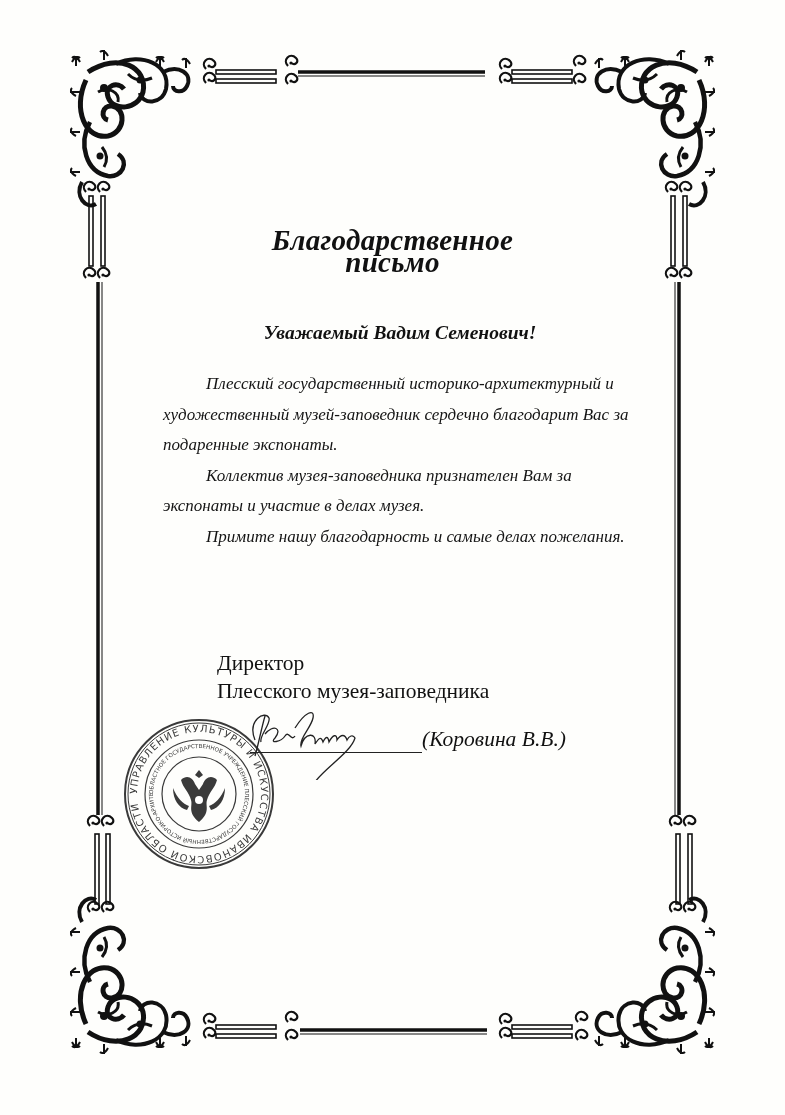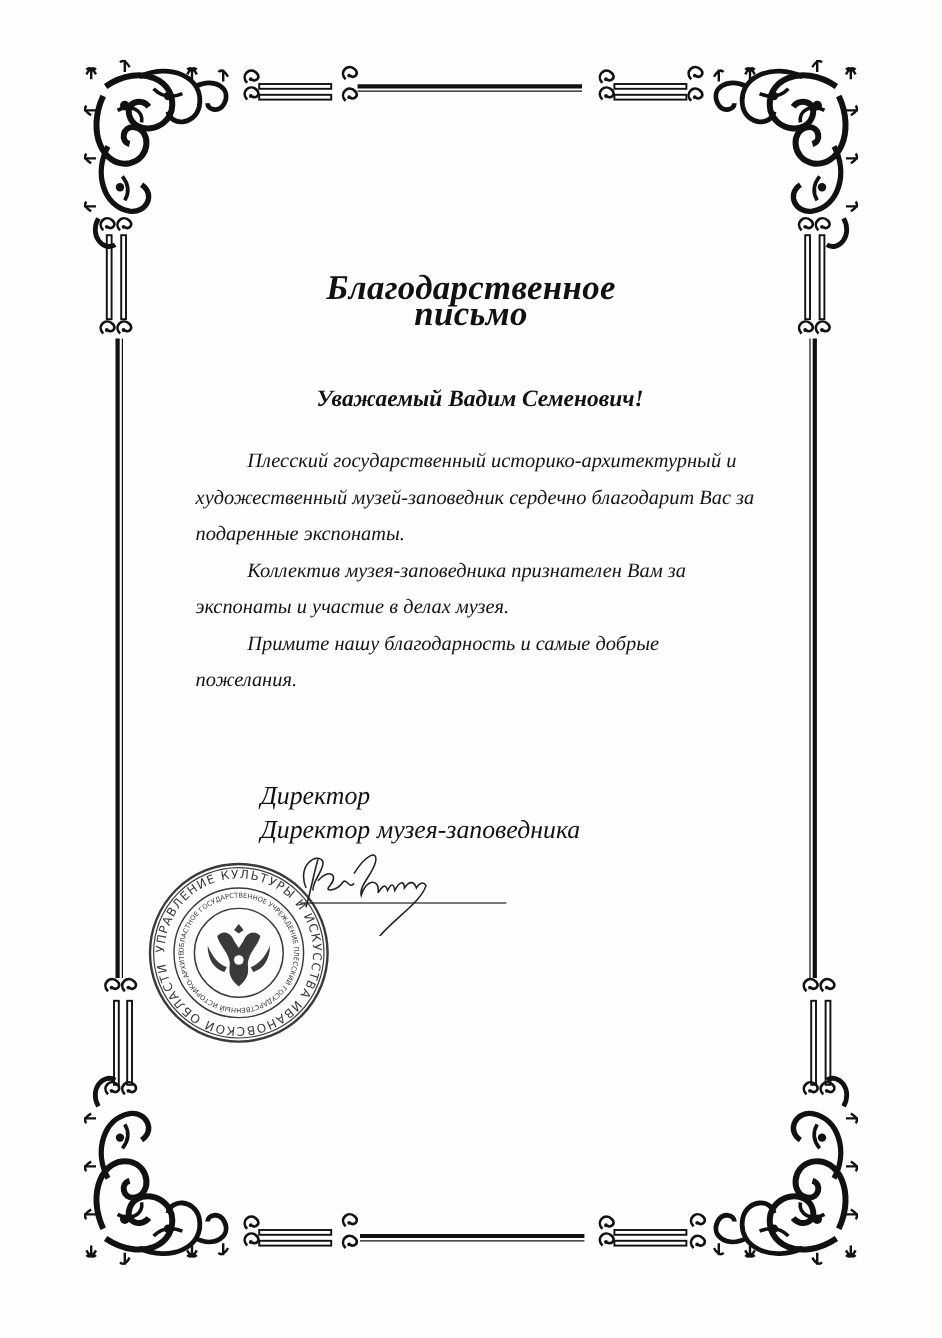--- a/index.html
+++ b/index.html
@@ -24,21 +24,21 @@
       font-size:19.5px;
     }
     .body-text {
       position:absolute; left:163px; top:369px; width:470px;
       font-family:"Liberation Serif", serif; font-style:italic;
       font-size:17px; line-height:30.5px; color:#141414;
     }
     .body-text p { margin:0; text-indent:43px; }
     .sign {
       position:absolute; left:217px; top:649px;
-      font-family:"Liberation Serif", serif; font-style:italic;
+      font-family:"Liberation Serif", serif; 
       font-size:21.5px; line-height:28px;
     }
     .signline {
       position:absolute; left:250px; top:752px; width:172px; height:1px; background:#222;
     }
     .signname {
       position:absolute; left:422px; top:727px;
       font-family:"Liberation Serif", serif; font-style:italic; font-size:21.5px;
     }
     .signature { position:absolute; left:235px; top:700px; width:180px; height:80px; }
@@ -171,26 +171,26 @@
   </svg>
 
   <div class="title l1">Благодарственное</div>
   <div class="title l2">письмо</div>
 
   <div class="greeting">Уважаемый Вадим Семенович!</div>
 
   <div class="body-text">
     <p>Плесский государственный историко-архитектурный и художественный музей-заповедник сердечно благодарит Вас за подаренные экспонаты.</p>
     <p>Коллектив музея-заповедника признателен Вам за экспонаты и участие в делах музея.</p>
-    <p>Примите нашу благодарность и самые добрые пожелания.</p>
+    <p>Примите нашу благодарность и самые делах пожелания.</p>
   </div>
 
   <div class="sign">
     <div>Директор</div>
-    <div>Директор музея-заповедника</div>
+    <div>Плесского музея-заповедника</div>
   </div>
 
   <svg class="seal" viewBox="0 0 152 152">
     <defs>
       <path id="outerArc" d="M76,76 m-62,0 a62,62 0 1,1 124,0 a62,62 0 1,1 -124,0"></path>
       <path id="innerArc" d="M76,76 m-46,0 a46,46 0 1,1 92,0 a46,46 0 1,1 -92,0"></path>
     </defs>
     <circle cx="76" cy="76" r="74" fill="none" stroke="#3a3a3a" stroke-width="2"></circle>
     <circle cx="76" cy="76" r="71" fill="none" stroke="#3a3a3a" stroke-width="1"></circle>
     <circle cx="76" cy="76" r="54" fill="none" stroke="#3a3a3a" stroke-width="1.2"></circle>
@@ -207,14 +207,15 @@
       <path d="M50,70 c4,10 10,16 16,18 l-2,4 c-8,-2 -14,-10 -14,-22z"></path>
       <path d="M102,70 c-4,10 -10,16 -16,18 l2,4 c8,-2 14,-10 14,-22z"></path>
       <circle cx="76" cy="82" r="4" fill="#fff"></circle>
     </g>
   </svg>
 
   <svg class="signature" viewBox="0 0 180 80">
     <path d="M20,40 c-8,-20 10,-30 14,-22 c2,6 -10,18 -8,24 M30,16 c-4,14 -6,26 -10,40 M30,34 c8,-10 18,-6 10,4 c-6,6 6,4 10,-2 c4,-6 6,6 10,0 M60,28 c10,-16 20,-20 18,-10 c-2,10 -14,20 -12,28 c4,-14 16,-14 14,-2 c4,-6 6,-8 8,-2 c3,-6 5,-6 6,0 c4,-8 8,-8 8,-2 c4,-6 8,-6 10,0 c2,-4 6,-6 8,-2 c-4,14 -30,30 -40,44" fill="none" stroke="#222" stroke-width="1.3"></path>
   </svg>
   <div class="signline"></div>
+  <div class="signname">(Коровина В.В.)</div>
 
 </div>
 
 </body></html>

